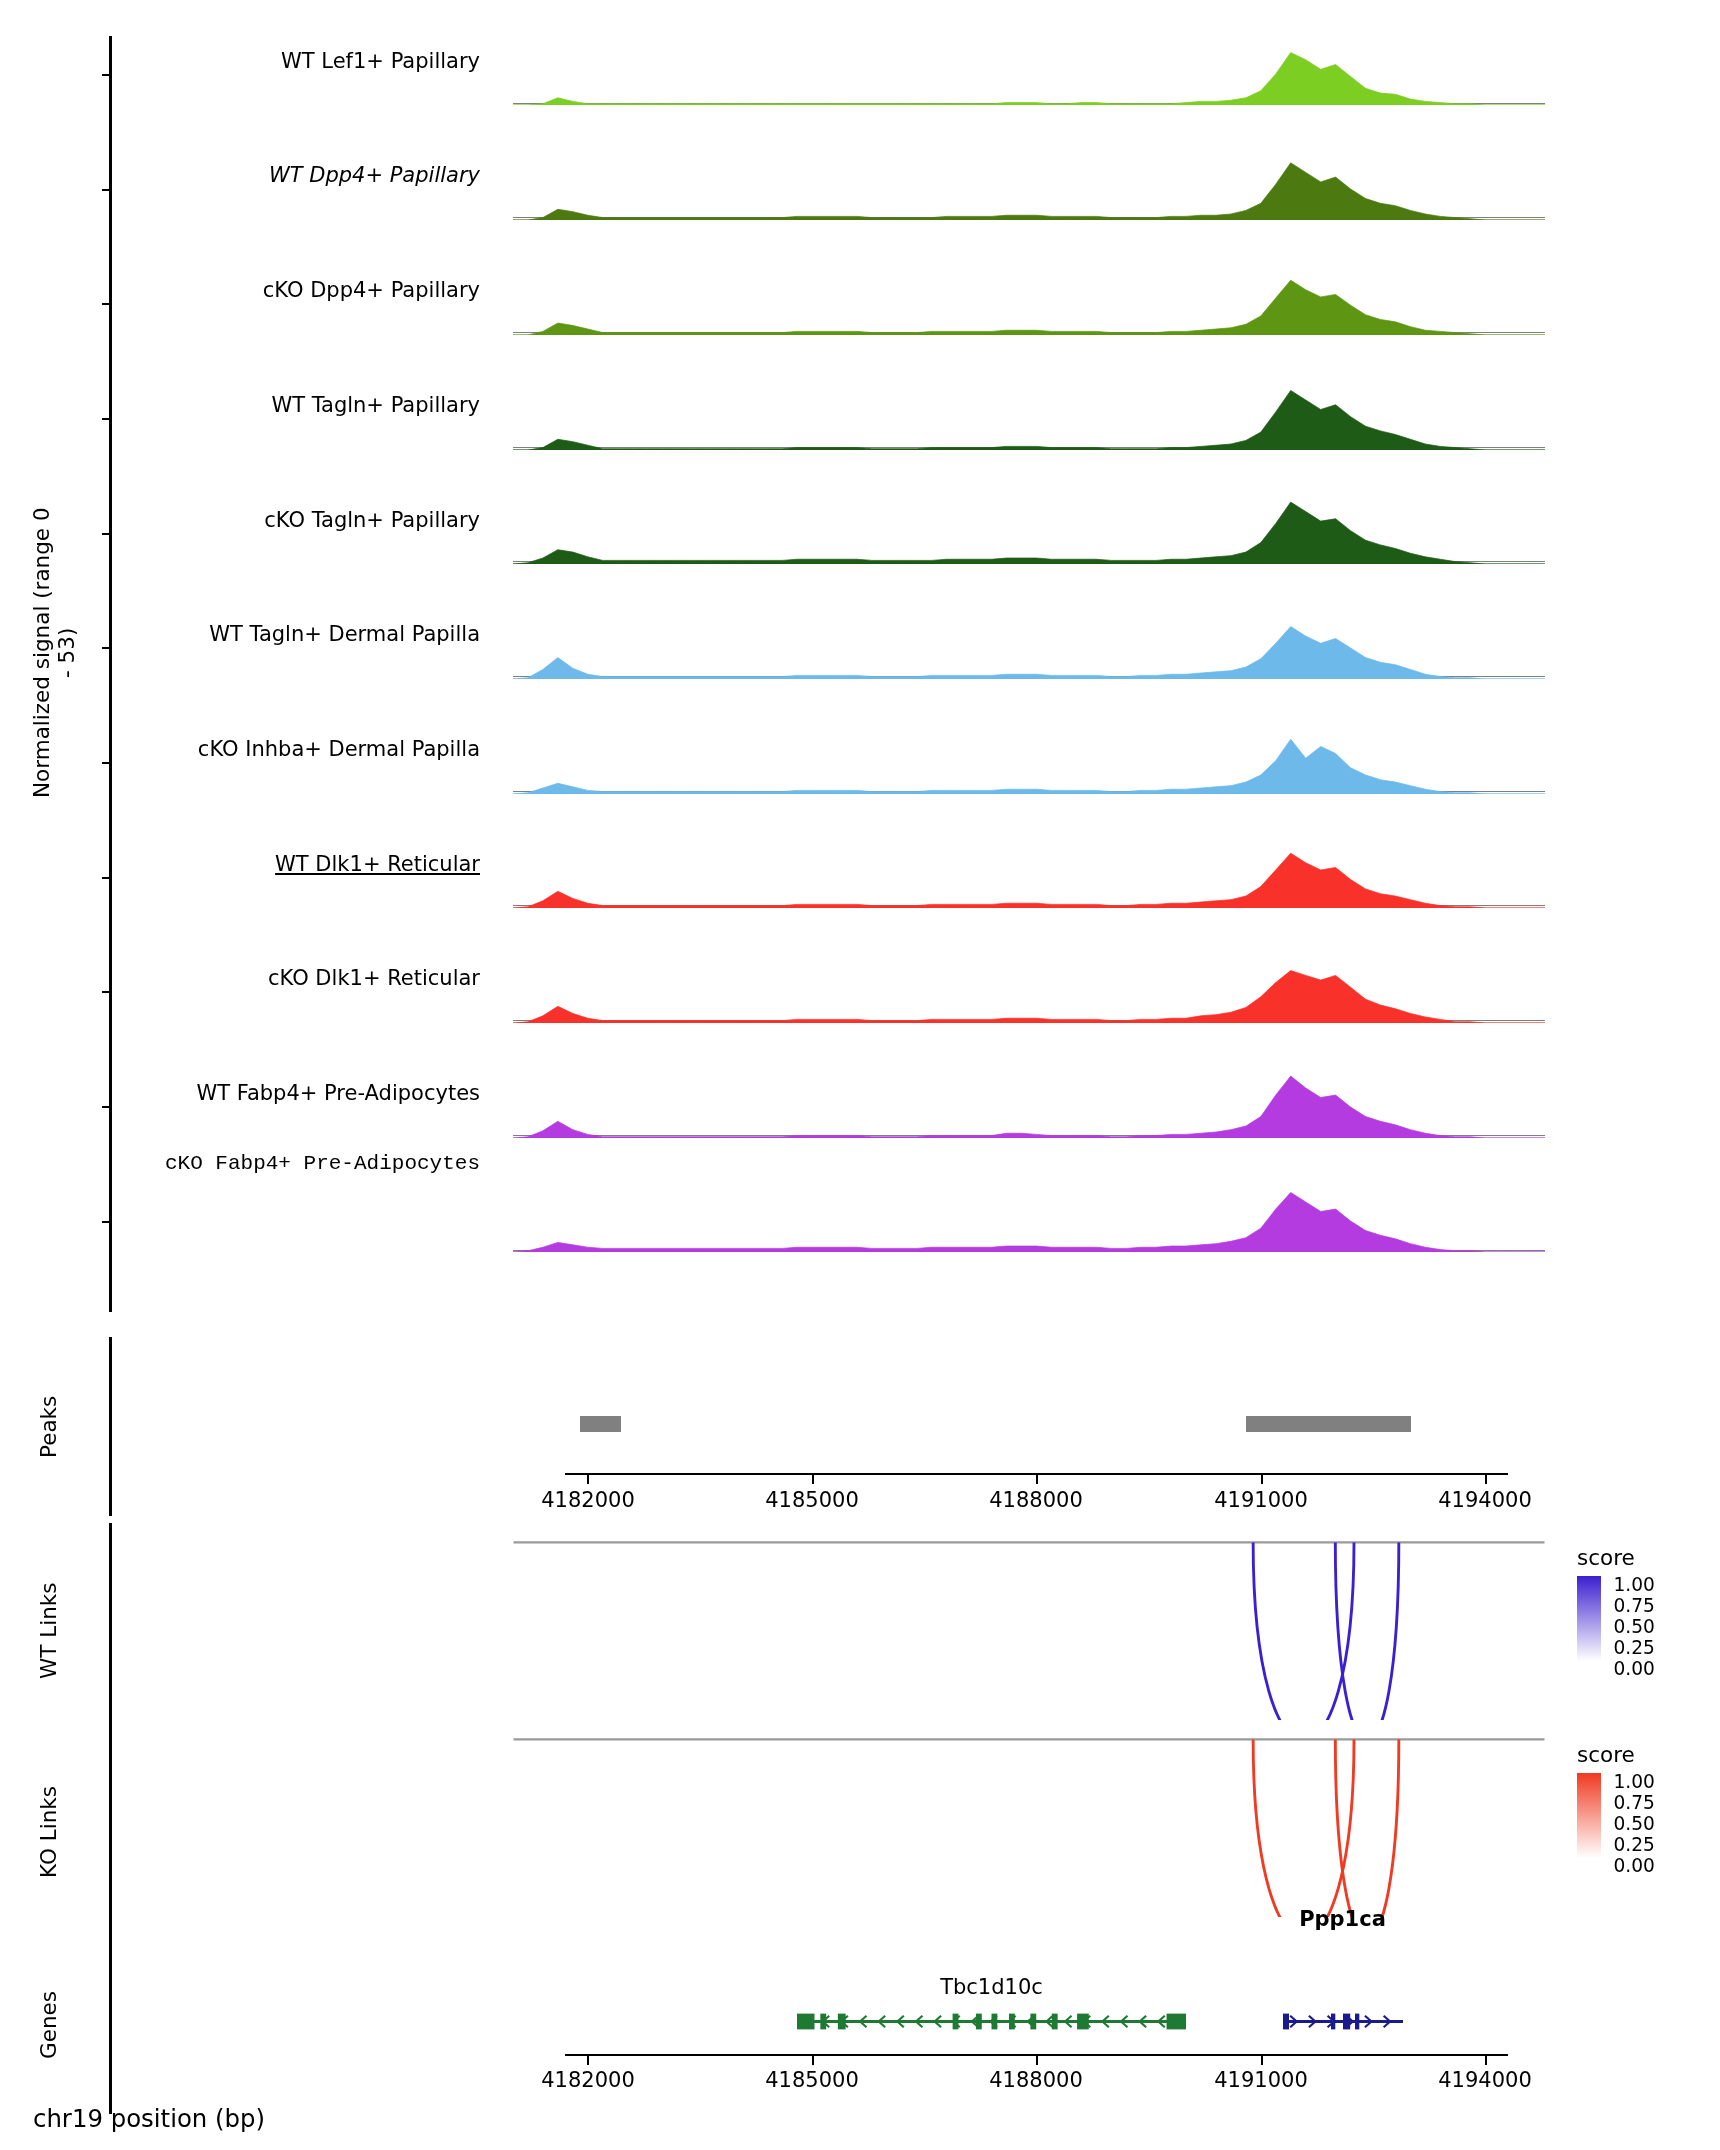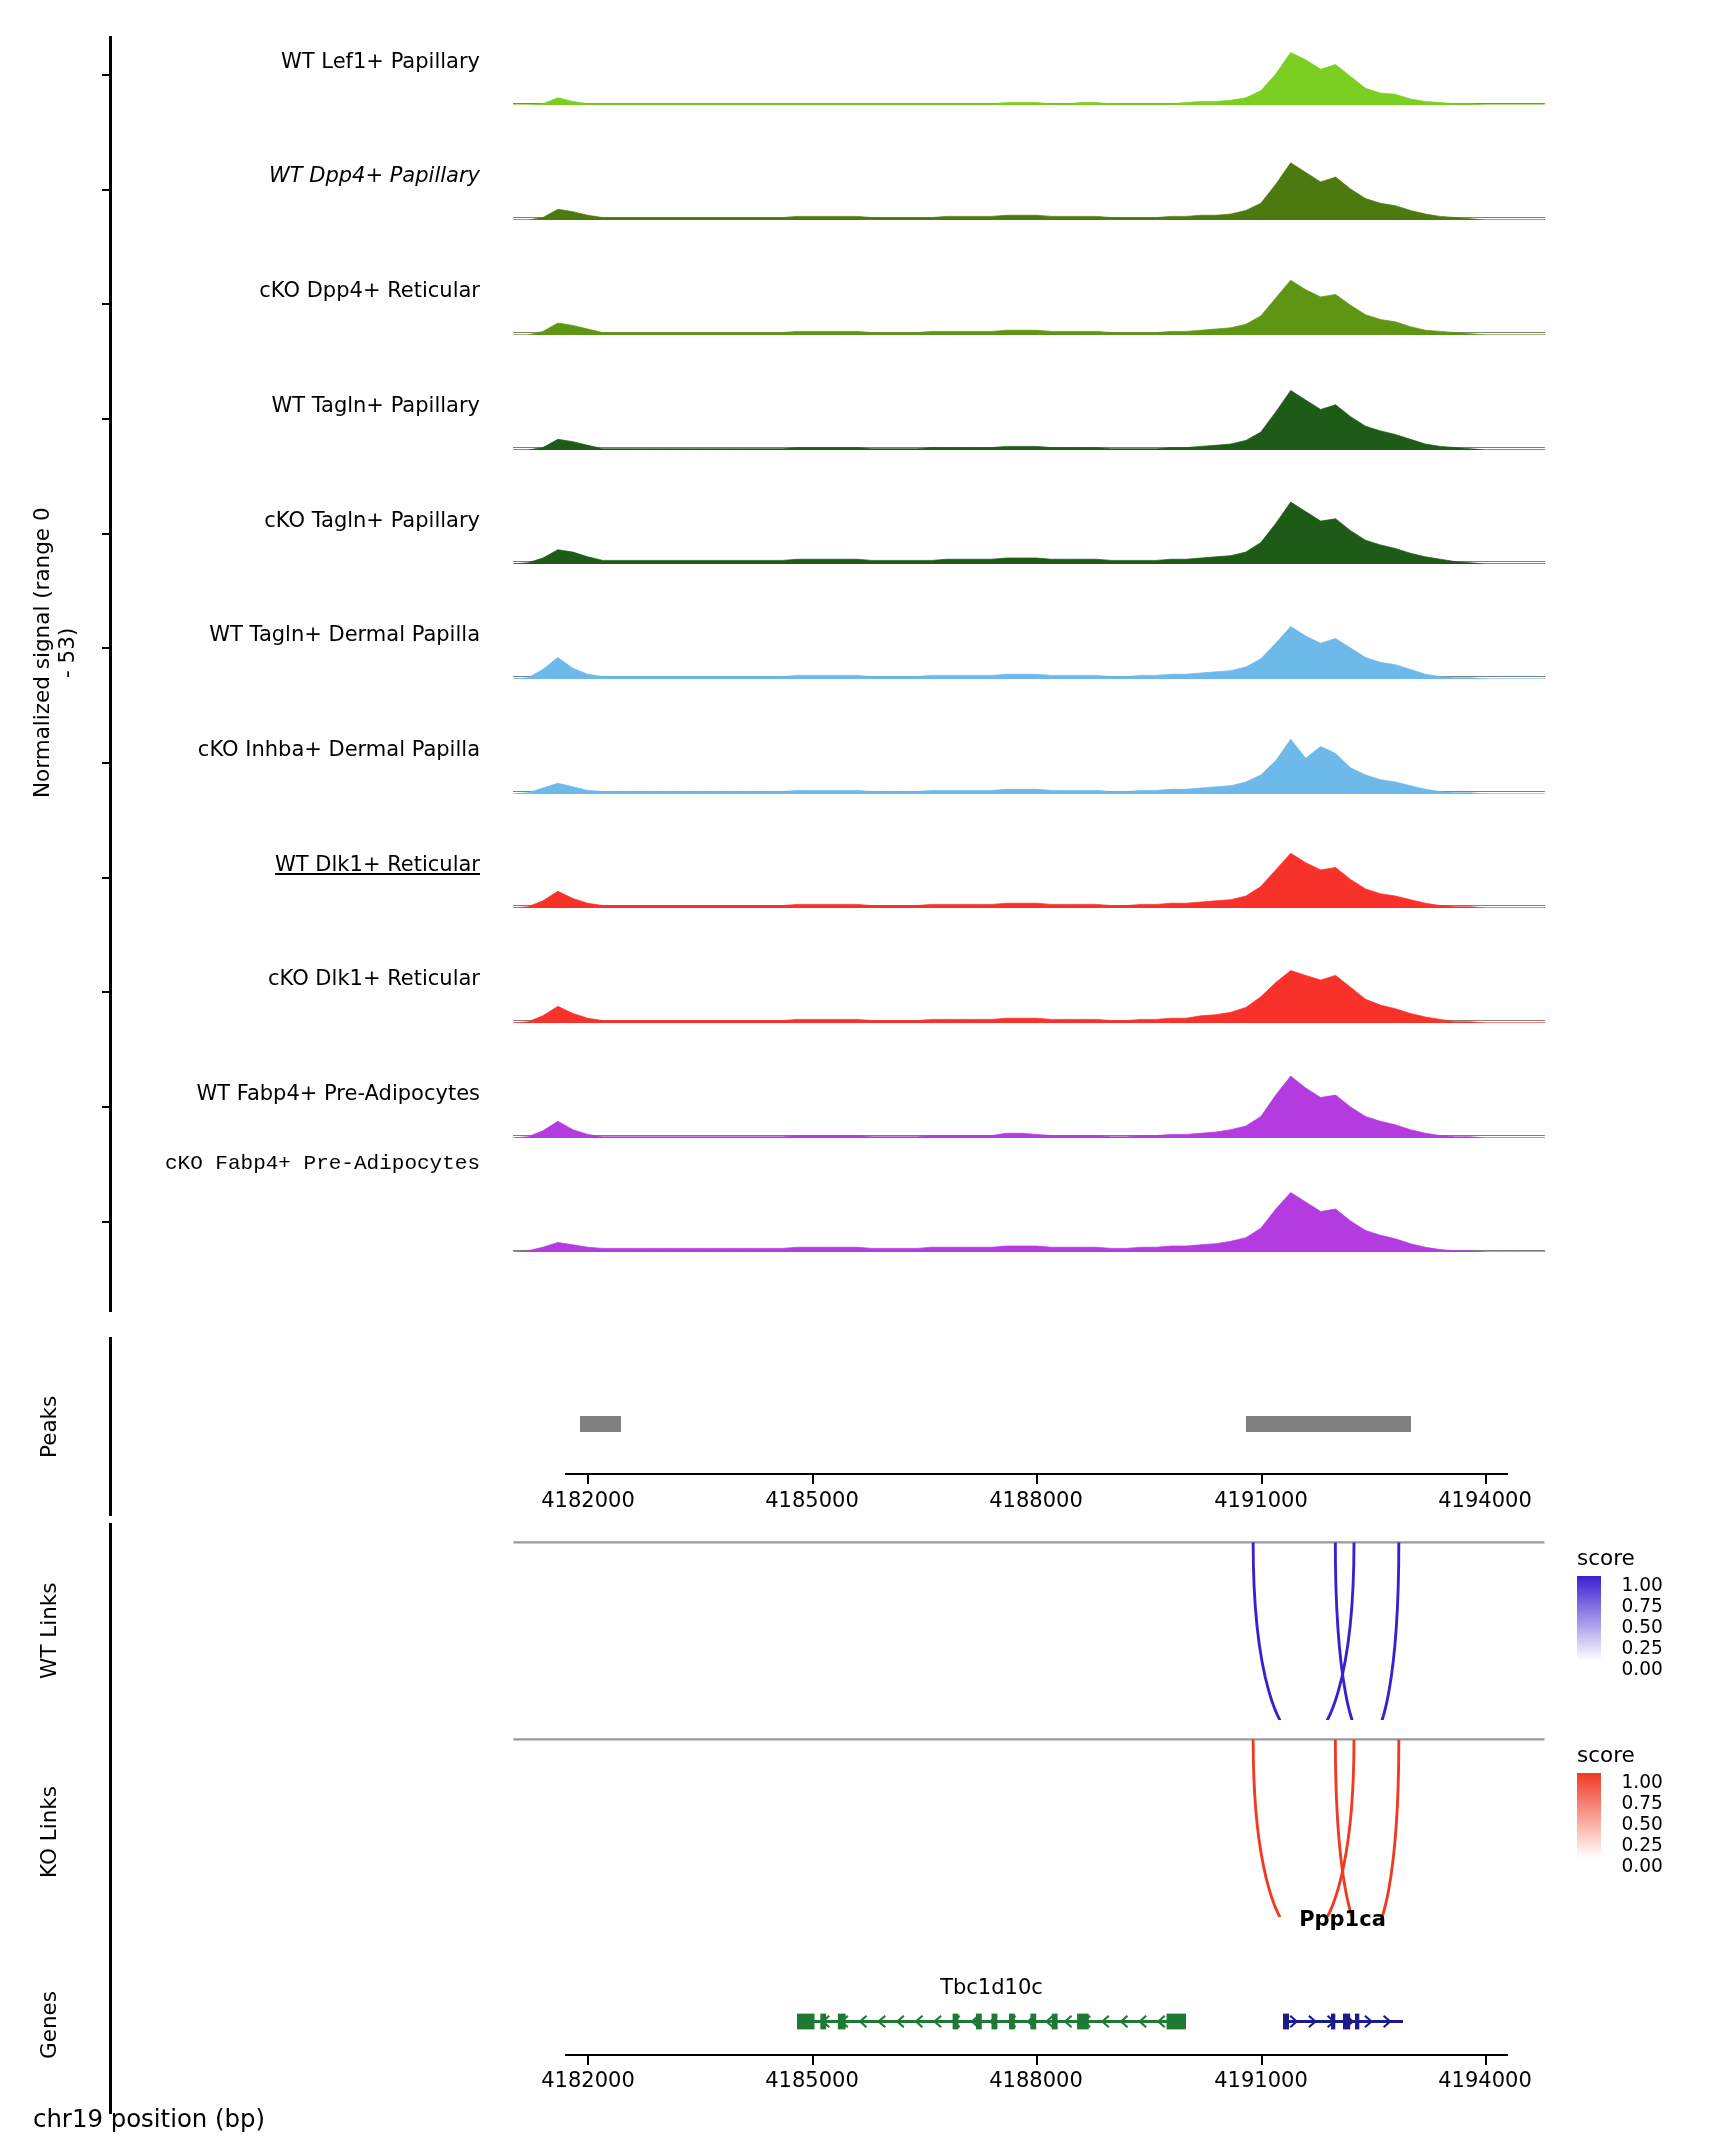--- a/index.html
+++ b/index.html
@@ -34,21 +34,21 @@
 
   
   .xtick{position:absolute;font-size:21px;text-align:center;width:158px;}
   .xtickmark{position:absolute;background:#000;width:2.2px;height:8.6px;}
   .xaxis{position:absolute;background:#000;height:2.2px;}
 
   
   .legend{position:absolute;}
   .legend-title{font-size:21.5px;margin-bottom:5.7px;}
   .legend-bar{width:24.4px;height:85px;position:relative;display:inline-block;vertical-align:top;}
-  .legend-ticks{display:inline-block;vertical-align:top;margin-left:20px;font-size:18.6px;line-height:1;}
+  .legend-ticks{display:inline-block;vertical-align:top;margin-left:12px;font-size:18.6px;line-height:1;}
   .legend-ticks div{height:21px;}
 
   
   .genename{position:absolute;font-size:21px;text-align:center;}
 
   .xlabel{position:absolute;font-size:24.4px;text-align:left;width:100%;padding-left:33px;}
 </style>
 </head>
 <body>
 
@@ -66,21 +66,21 @@
       <div class="hline" style="left: 513px; width: 1032px; top: 103px;"></div>
       <svg width="1032" height="66" class="covsvg" style="top: 39px;" viewBox="0 0 1440 92">
         <path d="M 0 92 L 0.0 92.0 L 20.9 92.0 L 41.7 90.3 L 62.6 82.0 L 83.5 87.0 L 104.3 90.3 L 125.2 90.3 L 146.1 90.3 L 167.0 90.3 L 187.8 90.3 L 208.7 90.3 L 229.6 90.3 L 250.4 90.3 L 271.3 90.3 L 292.2 90.3 L 313.0 90.3 L 333.9 90.3 L 354.8 90.3 L 375.7 90.3 L 396.5 90.3 L 417.4 90.3 L 438.3 90.3 L 459.1 90.3 L 480.0 90.3 L 500.9 90.3 L 521.7 90.3 L 542.6 90.3 L 563.5 90.3 L 584.3 90.3 L 605.2 90.3 L 626.1 90.3 L 647.0 90.3 L 667.8 90.3 L 688.7 88.7 L 709.6 88.7 L 730.4 88.7 L 751.3 90.3 L 772.2 90.3 L 793.0 88.7 L 813.9 88.7 L 834.8 90.3 L 855.7 90.3 L 876.5 90.3 L 897.4 90.3 L 918.3 90.3 L 939.1 88.7 L 960.0 87.0 L 980.9 87.0 L 1001.7 85.4 L 1022.6 82.0 L 1043.5 72.1 L 1064.3 48.8 L 1085.2 18.9 L 1106.1 28.9 L 1127.0 42.2 L 1147.8 35.5 L 1168.7 52.2 L 1189.6 68.8 L 1210.4 75.4 L 1231.3 77.1 L 1252.2 83.7 L 1273.0 87.0 L 1293.9 88.7 L 1314.8 90.3 L 1335.7 90.3 L 1356.5 92.0 L 1377.4 92.0 L 1398.3 92.0 L 1419.1 92.0 L 1440.0 92.0 L 1440 92 Z" fill="#7DCE22" stroke="#7DCE22" stroke-width="1"></path>
       </svg>
       <div class="tracklabel" style="left: 129px; width: 351px; top: 163px; font-style: italic;">WT Dpp4+ Papillary</div>
       <div class="tick" style="left: 102px; top: 189px;"></div>
       <div class="hline" style="left: 513px; width: 1032px; top: 217px;"></div>
       <svg width="1032" height="66" class="covsvg" style="top: 154px;" viewBox="0 0 1440 92">
         <path d="M 0 92 L 0.0 92.0 L 20.9 92.0 L 41.7 88.7 L 62.6 77.1 L 83.5 80.4 L 104.3 85.4 L 125.2 88.7 L 146.1 88.7 L 167.0 88.7 L 187.8 88.7 L 208.7 88.7 L 229.6 88.7 L 250.4 88.7 L 271.3 88.7 L 292.2 88.7 L 313.0 88.7 L 333.9 88.7 L 354.8 88.7 L 375.7 88.7 L 396.5 87.0 L 417.4 87.0 L 438.3 87.0 L 459.1 87.0 L 480.0 87.0 L 500.9 88.7 L 521.7 88.7 L 542.6 88.7 L 563.5 88.7 L 584.3 88.7 L 605.2 87.0 L 626.1 87.0 L 647.0 87.0 L 667.8 87.0 L 688.7 85.4 L 709.6 85.4 L 730.4 85.4 L 751.3 87.0 L 772.2 87.0 L 793.0 87.0 L 813.9 87.0 L 834.8 88.7 L 855.7 88.7 L 876.5 88.7 L 897.4 88.7 L 918.3 87.0 L 939.1 87.0 L 960.0 85.4 L 980.9 85.4 L 1001.7 83.7 L 1022.6 78.7 L 1043.5 68.8 L 1064.3 42.2 L 1085.2 12.3 L 1106.1 25.6 L 1127.0 38.9 L 1147.8 32.2 L 1168.7 48.8 L 1189.6 62.1 L 1210.4 68.8 L 1231.3 72.1 L 1252.2 78.7 L 1273.0 83.7 L 1293.9 87.0 L 1314.8 88.7 L 1335.7 90.3 L 1356.5 92.0 L 1377.4 92.0 L 1398.3 92.0 L 1419.1 92.0 L 1440.0 92.0 L 1440 92 Z" fill="#4C7A10" stroke="#4C7A10" stroke-width="1"></path>
       </svg>
-      <div class="tracklabel" style="left: 129px; width: 351px; top: 278px;">cKO Dpp4+ Reticular</div>
+      <div class="tracklabel" style="left: 129px; width: 351px; top: 278px;">cKO Dpp4+ Papillary</div>
       <div class="tick" style="left: 102px; top: 303px;"></div>
       <div class="hline" style="left: 513px; width: 1032px; top: 332px;"></div>
       <svg width="1032" height="66" class="covsvg" style="top: 269px;" viewBox="0 0 1440 92">
         <path d="M 0 92 L 0.0 92.0 L 20.9 92.0 L 41.7 87.0 L 62.6 75.4 L 83.5 78.7 L 104.3 83.7 L 125.2 88.7 L 146.1 88.7 L 167.0 88.7 L 187.8 88.7 L 208.7 88.7 L 229.6 88.7 L 250.4 88.7 L 271.3 88.7 L 292.2 88.7 L 313.0 88.7 L 333.9 88.7 L 354.8 88.7 L 375.7 88.7 L 396.5 87.0 L 417.4 87.0 L 438.3 87.0 L 459.1 87.0 L 480.0 87.0 L 500.9 88.7 L 521.7 88.7 L 542.6 88.7 L 563.5 88.7 L 584.3 87.0 L 605.2 87.0 L 626.1 87.0 L 647.0 87.0 L 667.8 87.0 L 688.7 85.4 L 709.6 85.4 L 730.4 85.4 L 751.3 87.0 L 772.2 87.0 L 793.0 87.0 L 813.9 87.0 L 834.8 88.7 L 855.7 88.7 L 876.5 88.7 L 897.4 88.7 L 918.3 87.0 L 939.1 87.0 L 960.0 85.4 L 980.9 83.7 L 1001.7 82.0 L 1022.6 77.1 L 1043.5 65.4 L 1064.3 40.5 L 1085.2 15.6 L 1106.1 28.9 L 1127.0 38.9 L 1147.8 35.5 L 1168.7 50.5 L 1189.6 63.8 L 1210.4 70.4 L 1231.3 73.7 L 1252.2 80.4 L 1273.0 85.4 L 1293.9 87.0 L 1314.8 88.7 L 1335.7 90.3 L 1356.5 92.0 L 1377.4 92.0 L 1398.3 92.0 L 1419.1 92.0 L 1440.0 92.0 L 1440 92 Z" fill="#5E9613" stroke="#5E9613" stroke-width="1"></path>
       </svg>
       <div class="tracklabel" style="left: 129px; width: 351px; top: 393px;">WT Tagln+ Papillary</div>
       <div class="tick" style="left: 102px; top: 418px;"></div>
       <div class="hline" style="left: 513px; width: 1032px; top: 447px;"></div>
       <svg width="1032" height="66" class="covsvg" style="top: 384px;" viewBox="0 0 1440 92">
         <path d="M 0 92 L 0.0 92.0 L 20.9 92.0 L 41.7 88.7 L 62.6 77.1 L 83.5 80.4 L 104.3 85.4 L 125.2 90.3 L 146.1 90.3 L 167.0 90.3 L 187.8 90.3 L 208.7 90.3 L 229.6 90.3 L 250.4 90.3 L 271.3 90.3 L 292.2 90.3 L 313.0 90.3 L 333.9 90.3 L 354.8 90.3 L 375.7 90.3 L 396.5 88.7 L 417.4 88.7 L 438.3 88.7 L 459.1 88.7 L 480.0 88.7 L 500.9 90.3 L 521.7 90.3 L 542.6 90.3 L 563.5 90.3 L 584.3 88.7 L 605.2 88.7 L 626.1 88.7 L 647.0 88.7 L 667.8 88.7 L 688.7 87.0 L 709.6 87.0 L 730.4 87.0 L 751.3 88.7 L 772.2 88.7 L 793.0 88.7 L 813.9 88.7 L 834.8 90.3 L 855.7 90.3 L 876.5 90.3 L 897.4 90.3 L 918.3 88.7 L 939.1 88.7 L 960.0 87.0 L 980.9 85.4 L 1001.7 83.7 L 1022.6 78.7 L 1043.5 67.1 L 1064.3 38.9 L 1085.2 9.0 L 1106.1 22.3 L 1127.0 35.5 L 1147.8 28.9 L 1168.7 45.5 L 1189.6 58.8 L 1210.4 65.4 L 1231.3 70.4 L 1252.2 77.1 L 1273.0 83.7 L 1293.9 87.0 L 1314.8 88.7 L 1335.7 90.3 L 1356.5 92.0 L 1377.4 92.0 L 1398.3 92.0 L 1419.1 92.0 L 1440.0 92.0 L 1440 92 Z" fill="#1E5B16" stroke="#1E5B16" stroke-width="1"></path>

